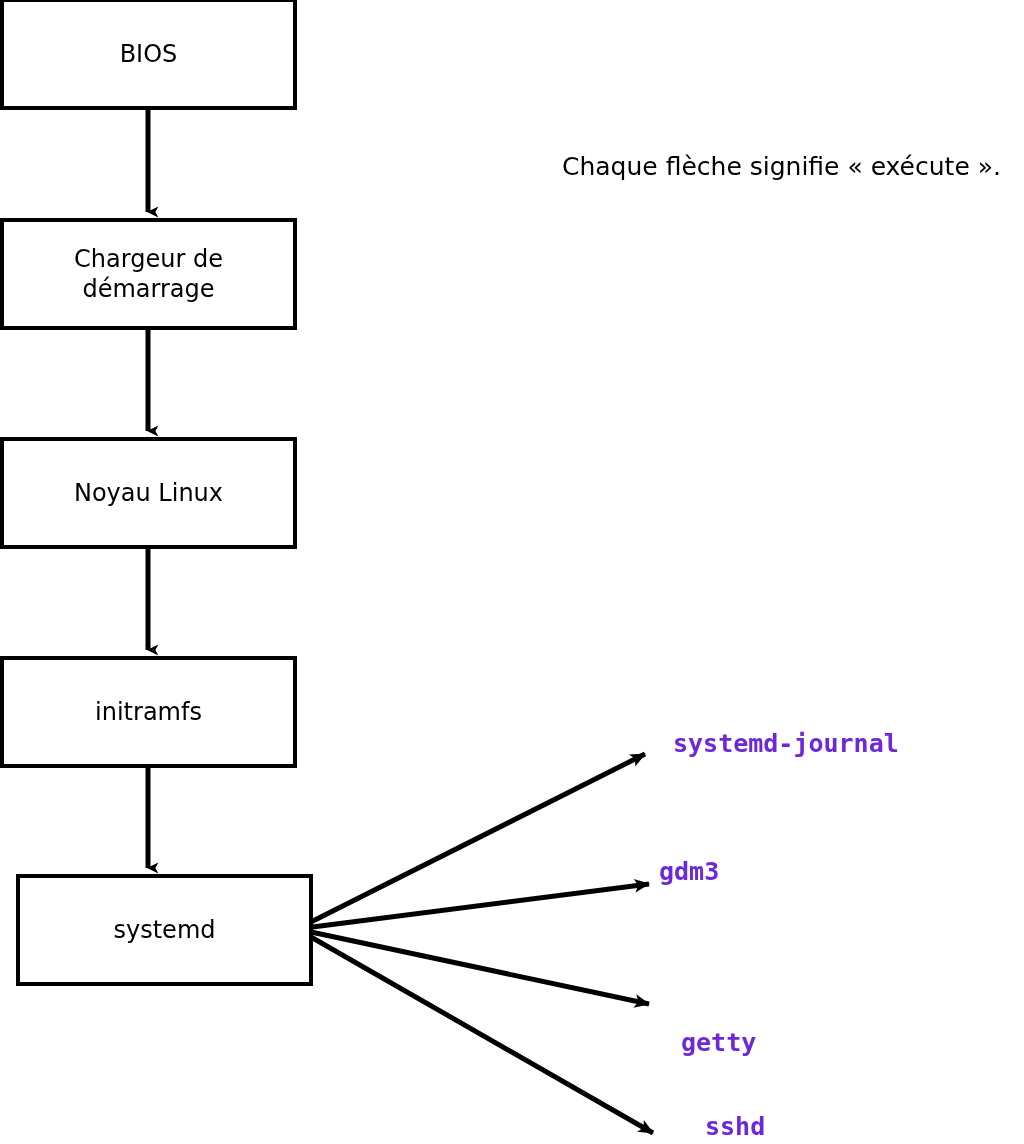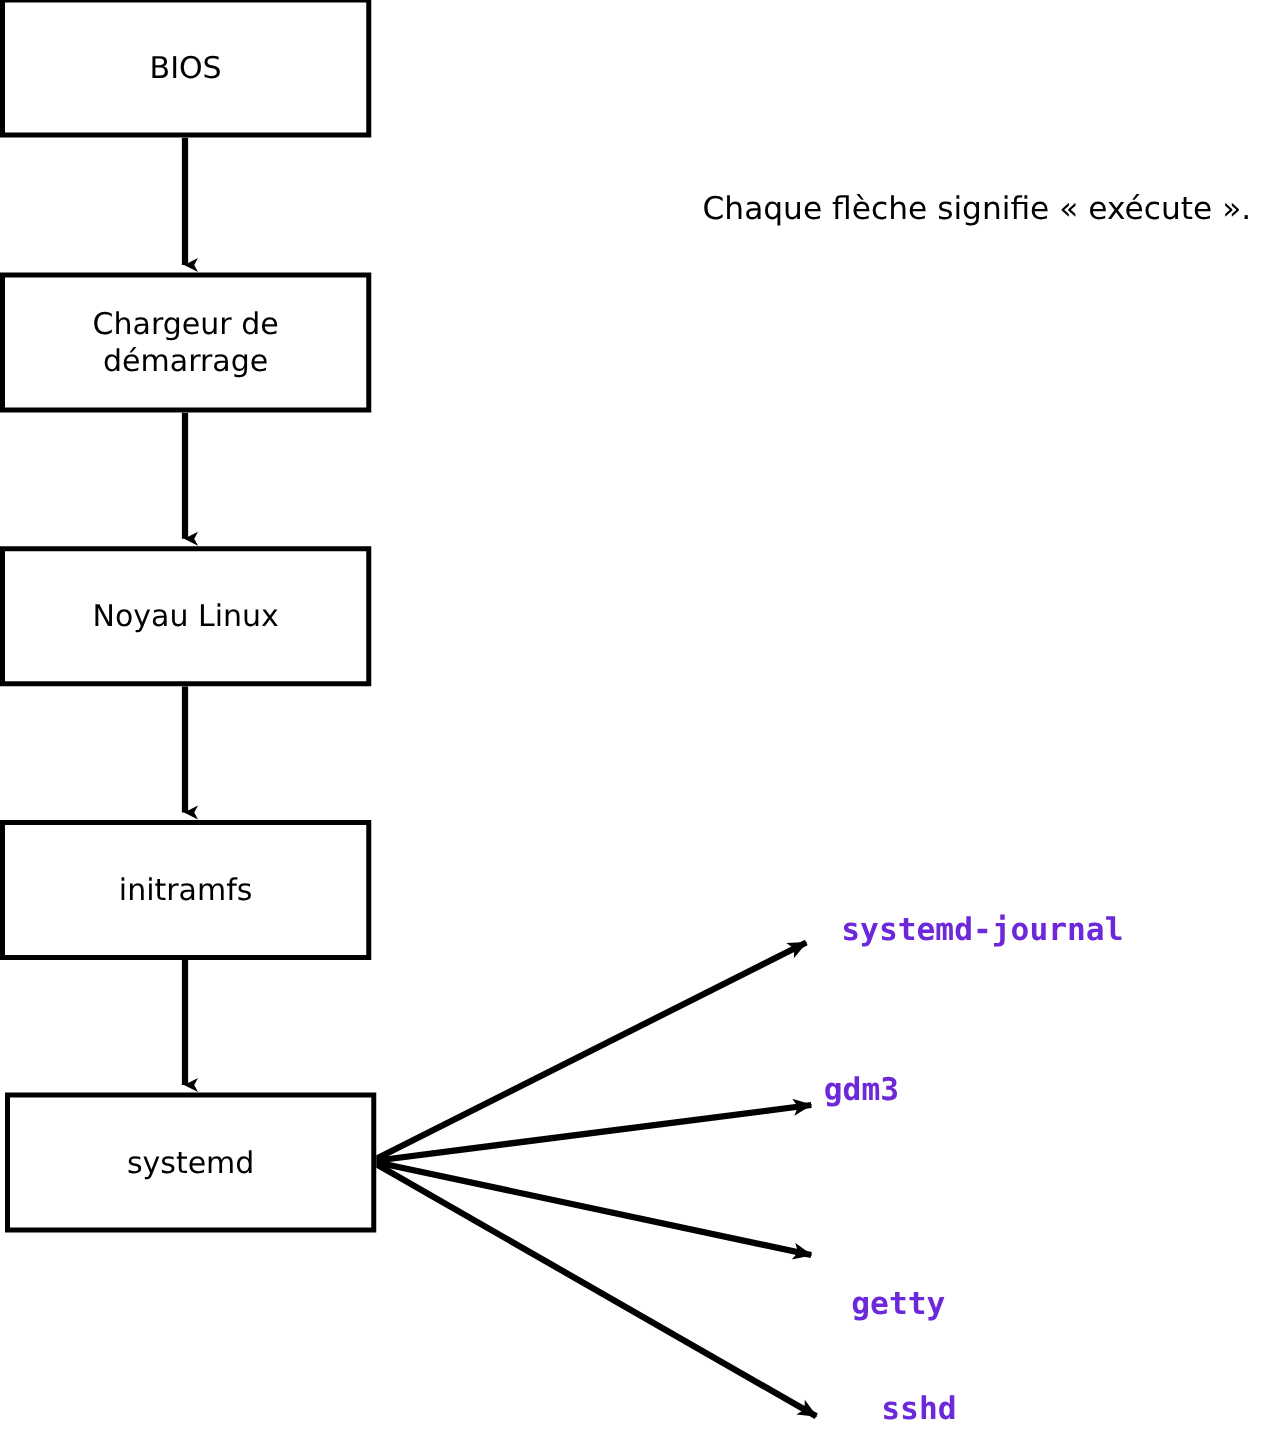--- a/index.html
+++ b/index.html
@@ -109,21 +109,21 @@
   </div>
 
   <div class="node-box" style="left:0px; top:437px; width:297px; height:112px;">
     <span class="node-label">Noyau Linux</span>
   </div>
 
   <div class="node-box" style="left:0px; top:656px; width:297px; height:112px;">
     <span class="node-label">initramfs</span>
   </div>
 
-  <div class="node-box" style="left:4px; top:874px; width:297px; height:112px;text-align:center;">
+  <div class="node-box" style="left:16px; top:874px; width:297px; height:112px;text-align:center;">
     <span class="node-label">systemd</span>
   </div>
 
   <div class="branch-label" style="left:673px; top:729px;">systemd-journal</div>
 
   <div class="branch-label" style="left:659px; top:857px;">gdm3</div>
 
   <div class="branch-label" style="left:681px; top:1028px;">getty</div>
 
   <div class="branch-label" style="left:681px; top:1112px;margin-left:24px;">sshd</div>

